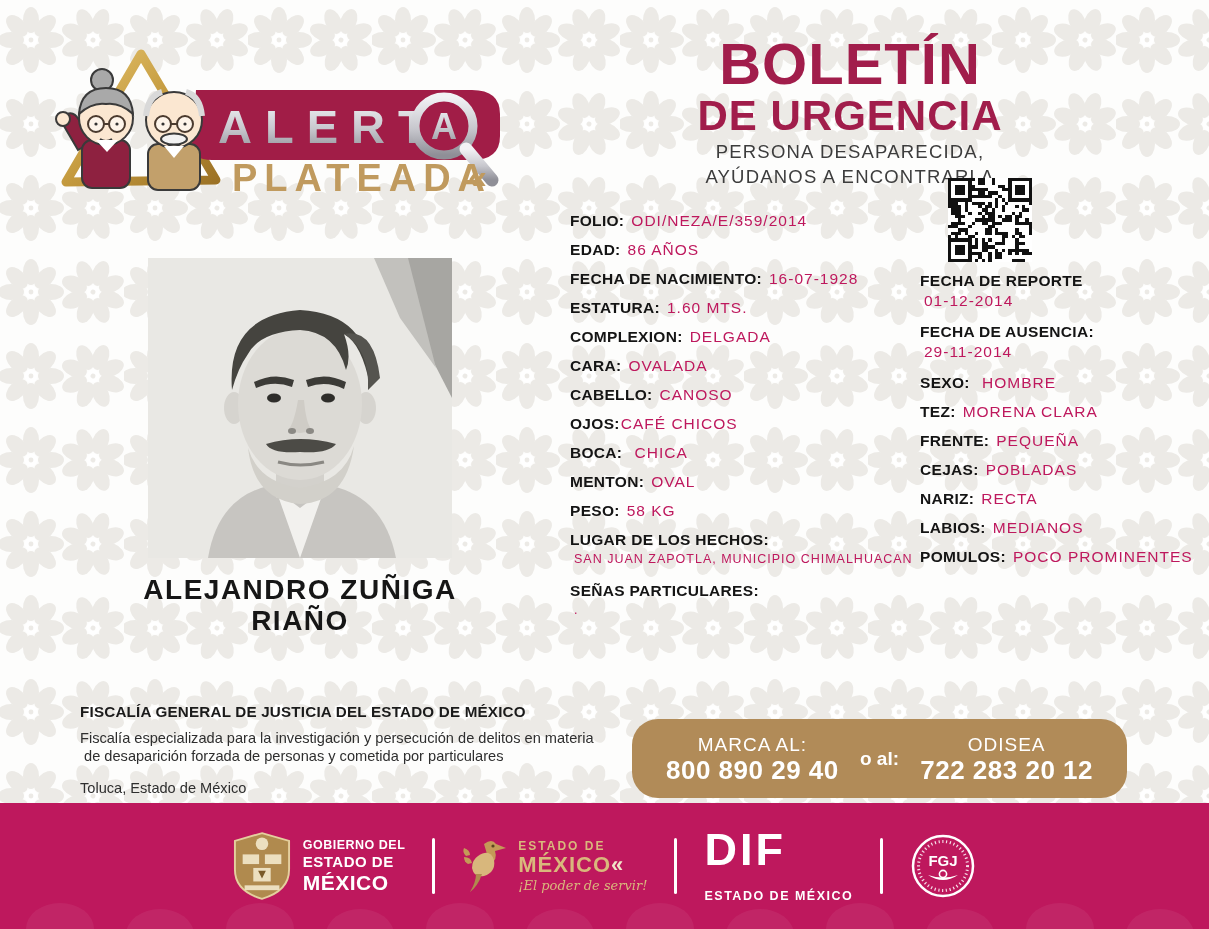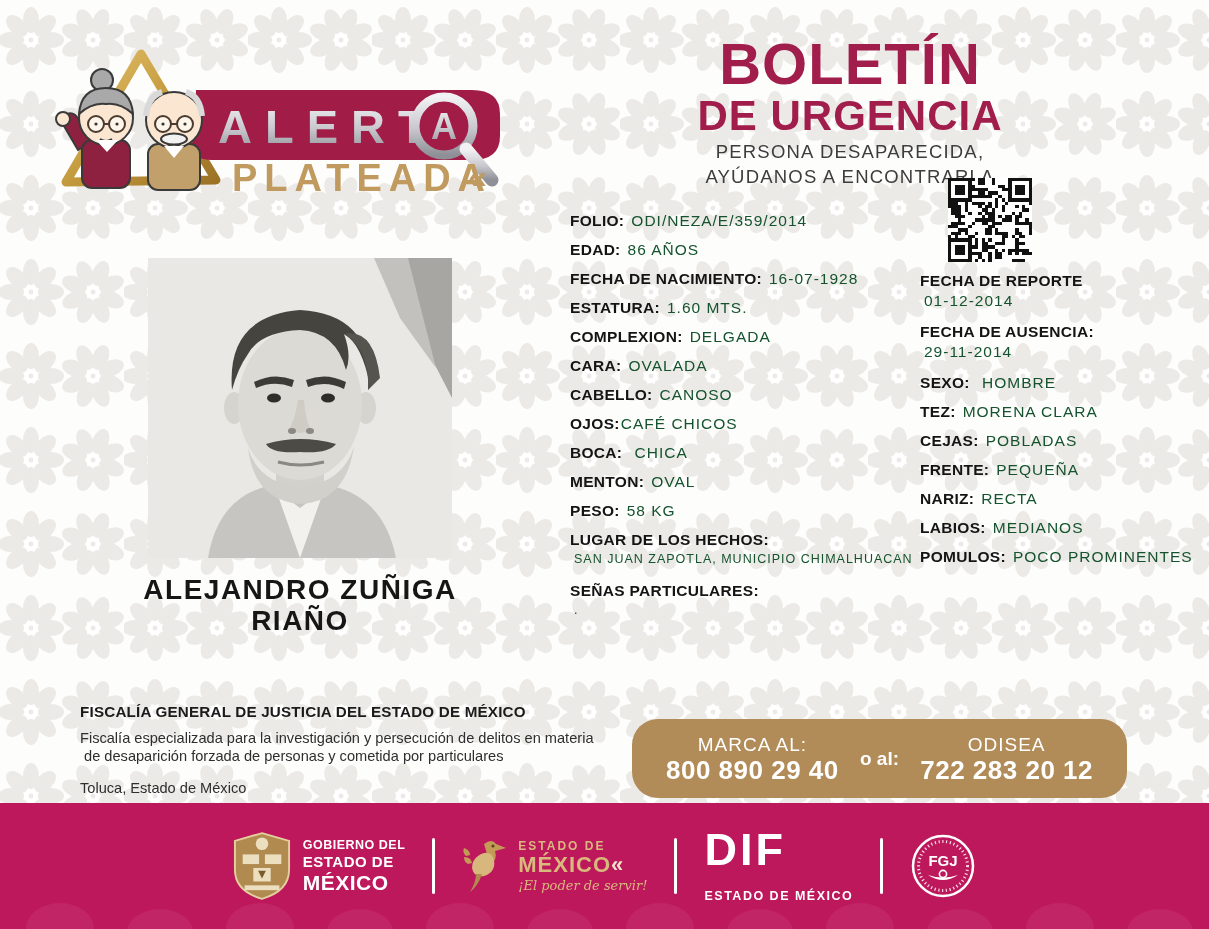--- a/index.html
+++ b/index.html
@@ -22,21 +22,21 @@
   .photo{left:148px;top:258px;width:304px;height:300px;background:#eceae7;}
   .person-name{left:95px;top:574px;width:410px;text-align:center;
     font-size:28px;font-weight:800;color:#161616;letter-spacing:1.5px;line-height:31px;}
 
   
   .attr-col{font-size:15.5px;color:#3c3c3c;}
   .col1{left:570px;top:212px;width:350px;}
   .col2{left:920px;top:272px;width:289px;}
   .attr-row{line-height:17px;margin-bottom:12px;}
   .attr-label{font-weight:800;color:#141414;letter-spacing:0.3px;margin-right:7px;}
-  .attr-value{color:#14532d;letter-spacing:1px;}
+  .attr-value{color:#be185d;letter-spacing:1px;}
   .attr-row.stacked .attr-value{display:block;padding:3px 0 0 4px;}
   .attr-row.stacked{margin-bottom:14px;}
   .attr-value.small{font-size:12.5px;letter-spacing:1px;}
 
   .qr-box{left:948px;top:178px;width:84px;height:84px;background:#fff;}
   .qr-box svg{display:block;}
 
   
   .agency{left:80px;top:703px;width:548px;color:#2e2e2e;}
   .agency-title{font-size:15.2px;font-weight:800;color:#1a1a1a;letter-spacing:0.2px;margin-bottom:9px;}
@@ -442,22 +442,22 @@
       <rect x="1" y="19" width="5" height="5" fill="#fff"></rect>
       <rect x="2" y="20" width="3" height="3"></rect>
     </svg>
 </div>
 
 <div class="layer attr-col col2" id="col2">
     <div class="attr-row stacked"><span class="attr-label">FECHA DE REPORTE</span><span class="attr-value">01-12-2014</span></div>
     <div class="attr-row stacked"><span class="attr-label">FECHA DE AUSENCIA:</span><span class="attr-value">29-11-2014</span></div>
     <div class="attr-row inline"><span class="attr-label">SEXO:</span><span class="attr-value"> HOMBRE</span></div>
     <div class="attr-row inline"><span class="attr-label">TEZ:</span><span class="attr-value">MORENA CLARA</span></div>
+    <div class="attr-row inline"><span class="attr-label">FRENTE:</span><span class="attr-value">PEQUEÑA</span></div>
     <div class="attr-row inline"><span class="attr-label">CEJAS:</span><span class="attr-value">POBLADAS</span></div>
-    <div class="attr-row inline"><span class="attr-label">FRENTE:</span><span class="attr-value">PEQUEÑA</span></div>
     <div class="attr-row inline"><span class="attr-label">NARIZ:</span><span class="attr-value">RECTA</span></div>
     <div class="attr-row inline"><span class="attr-label">LABIOS:</span><span class="attr-value">MEDIANOS</span></div>
     <div class="attr-row inline"><span class="attr-label">POMULOS:</span><span class="attr-value">POCO PROMINENTES</span></div>
   </div>
 
 <div class="layer agency">
   <div class="agency-title">FISCALÍA GENERAL DE JUSTICIA DEL ESTADO DE MÉXICO</div>
   <div class="agency-desc">Fiscalía especializada para la investigación y persecución de delitos en materia
  de desaparición forzada de personas y cometida por particulares</div>
   <div class="agency-addr">

